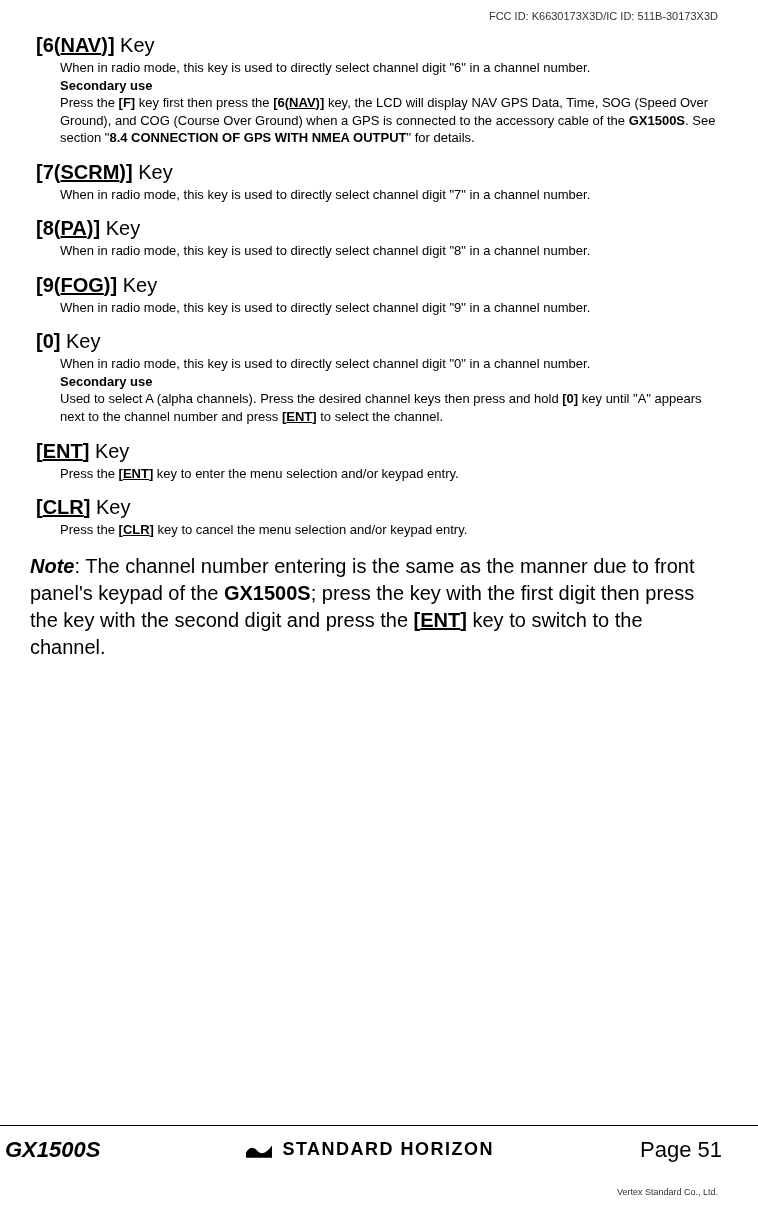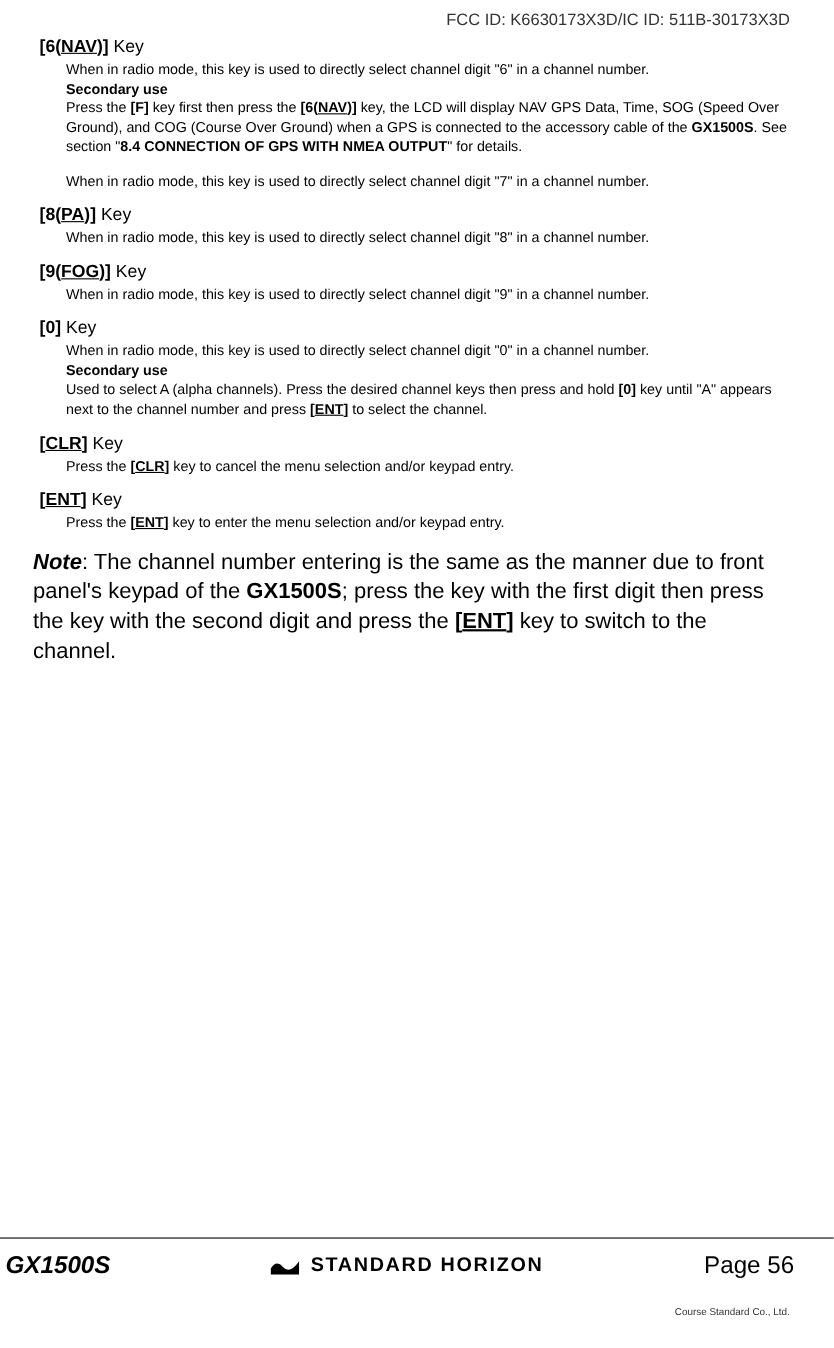--- a/index.html
+++ b/index.html
@@ -13,36 +13,36 @@
     color: #000;
     position: relative;
   }
   .page {
     padding: 34px 36px 0 30px;
   }
   .header-small {
     position: absolute;
     top: 10px;
     right: 40px;
-    font-size: 15px;
+    font-size: 11px;
     color: #333;
     text-align: center;
   }
   .footer-small {
     position: absolute;
     bottom: 28px;
     right: 40px;
     font-size: 9px;
     color: #333;
   }
   .key-block {
     margin-bottom: 14px;
   }
   .key-title {
-    font-size: 16px;
+    font-size: 20px;
     margin-left: 6px;
     margin-bottom: 2px;
   }
   .key-body {
     margin-left: 30px;
     font-size: 13px;
     line-height: 1.35;
   }
   .secondary {
     font-weight: bold;
@@ -69,21 +69,20 @@
   .footer-left {
     font-size: 22px;
     font-weight: bold;
     font-style: italic;
   }
   .footer-right {
     font-size: 22px;
   }
   .brand {
     display: flex;
-    align-items: center;
     gap: 10px;
   }
   .brand-text {
     font-size: 18px;
     font-weight: bold;
     letter-spacing: 1.5px;
     font-family: Arial, sans-serif;
   }
   .brand-icon {
     width: 26px;
@@ -96,51 +95,52 @@
 <div class="header-small">FCC ID: K6630173X3D/IC ID: 511B-30173X3D</div>
 
 <div class="page" id="page-content">
     <div class="key-block">
       <div class="key-title"><span class="bold">[</span><span class="bold">6</span><span class="bold">(</span><span class="bold-u">NAV</span><span class="bold">)</span><span></span><span class="bold">]</span><span> Key</span></div>
       <div class="key-body"><span>When in radio mode, this key is used to directly select channel digit "6" in a channel number.</span></div>
       <div class="key-body secondary">Secondary use</div>
       <div class="key-body"><span>Press the </span><span class="bold">[</span><span class="bold">F</span><span class="bold">]</span><span> key first then press the </span><span class="bold">[</span><span class="bold">6</span><span class="bold">(</span><span class="bold-u">NAV</span><span class="bold">)</span><span class="bold">]</span><span> key, the LCD will display NAV GPS Data, Time, SOG (Speed Over Ground), and COG (Course Over Ground) when a GPS is connected to the accessory cable of the </span><span class="bold">GX1500S</span><span>. See section "</span><span class="bold">8.4 CONNECTION OF GPS WITH NMEA OUTPUT</span><span>" for details.</span></div>
     </div>
     <div class="key-block">
+      <div class="key-title"><span class="bold">[</span><span class="bold">7</span><span class="bold">(</span><span class="bold-u">SCRM</span><span class="bold">)</span><span></span><span class="bold">]</span><span> Key</span></div>
       <div class="key-body"><span>When in radio mode, this key is used to directly select channel digit "7" in a channel number.</span></div>
     </div>
     <div class="key-block">
       <div class="key-title"><span class="bold">[</span><span class="bold">8</span><span class="bold">(</span><span class="bold-u">PA</span><span class="bold">)</span><span></span><span class="bold">]</span><span> Key</span></div>
       <div class="key-body"><span>When in radio mode, this key is used to directly select channel digit "8" in a channel number.</span></div>
     </div>
     <div class="key-block">
       <div class="key-title"><span class="bold">[</span><span class="bold">9</span><span class="bold">(</span><span class="bold-u">FOG</span><span class="bold">)</span><span></span><span class="bold">]</span><span> Key</span></div>
       <div class="key-body"><span>When in radio mode, this key is used to directly select channel digit "9" in a channel number.</span></div>
     </div>
     <div class="key-block">
       <div class="key-title"><span class="bold">[</span><span class="bold">0</span><span></span><span class="bold">]</span><span> Key</span></div>
       <div class="key-body"><span>When in radio mode, this key is used to directly select channel digit "0" in a channel number.</span></div>
       <div class="key-body secondary">Secondary use</div>
       <div class="key-body"><span>Used to select A (alpha channels). Press the desired channel keys then press and hold </span><span class="bold">[</span><span class="bold">0</span><span class="bold">]</span><span> key until "A" appears next to the channel number and press </span><span class="bold">[</span><span class="bold-u">ENT</span><span class="bold">]</span><span> to select the channel.</span></div>
     </div>
     <div class="key-block">
+      <div class="key-title"><span class="bold">[</span><span class="bold-u">ENT</span><span></span><span class="bold">]</span><span> Key</span></div>
+      <div class="key-body"><span>Press the </span><span class="bold">[</span><span class="bold-u">ENT</span><span class="bold">]</span><span> key to enter the menu selection and/or keypad entry.</span></div>
+    </div>
+    <div class="key-block">
       <div class="key-title"><span class="bold">[</span><span class="bold-u">CLR</span><span></span><span class="bold">]</span><span> Key</span></div>
       <div class="key-body"><span>Press the </span><span class="bold">[</span><span class="bold-u">CLR</span><span class="bold">]</span><span> key to cancel the menu selection and/or keypad entry.</span></div>
-    </div>
-    <div class="key-block">
-      <div class="key-title"><span class="bold">[</span><span class="bold-u">ENT</span><span></span><span class="bold">]</span><span> Key</span></div>
-      <div class="key-body"><span>Press the </span><span class="bold">[</span><span class="bold-u">ENT</span><span class="bold">]</span><span> key to enter the menu selection and/or keypad entry.</span></div>
     </div>
     <div class="note-block"><span style="font-weight: bold; font-style: italic;">Note</span><span>: The channel number entering is the same as the manner due to front panel's keypad of the </span><span class="bold">GX1500S</span><span>; press the key with the first digit then press the key with the second digit and press the </span><span class="bold">[</span><span class="bold-u">ENT</span><span class="bold">]</span><span> key to switch to the channel.</span></div>
   </div>
 
 <div class="footer">
   <div class="footer-left">GX1500S</div>
   <div class="brand">
     <svg class="brand-icon" viewBox="0 0 30 20">
       <path d="M0 14 Q6 4 13 12 Q20 20 30 6 L30 20 L0 20 Z" fill="#000"></path>
     </svg>
     <span class="brand-text">STANDARD HORIZON</span>
   </div>
-  <div class="footer-right">Page 56</div>
+  <div class="footer-right">Page 51</div>
 </div>
 
-<div class="footer-small">Course Standard Co., Ltd.</div>
+<div class="footer-small">Vertex Standard Co., Ltd.</div>
 
 </body></html>

